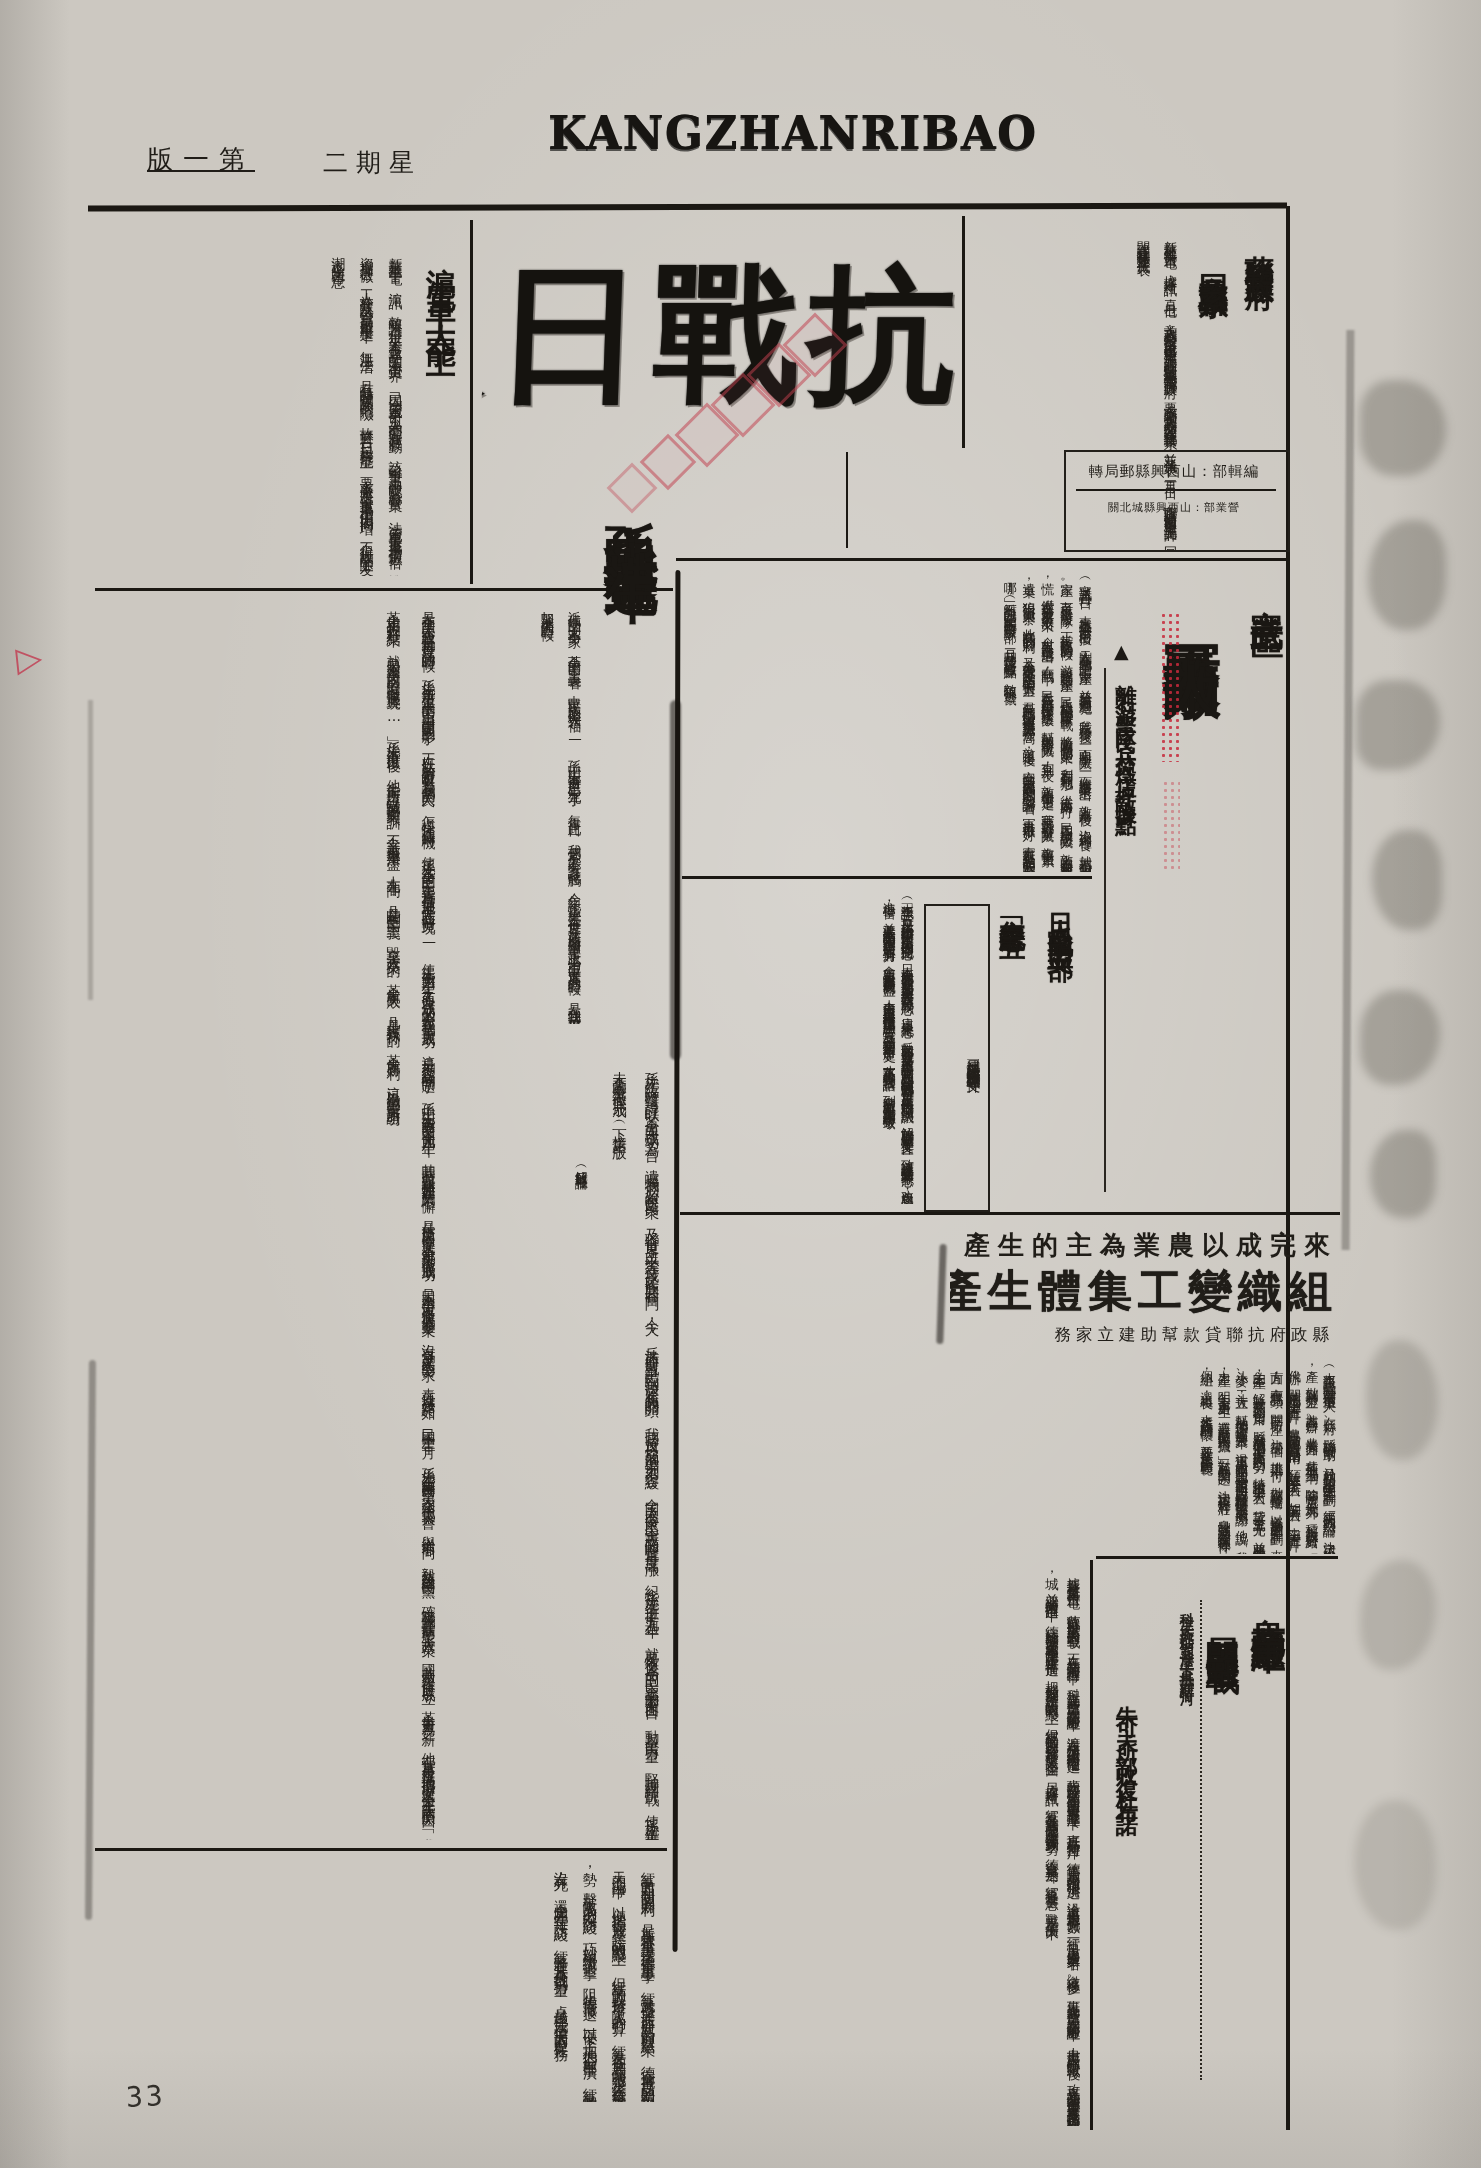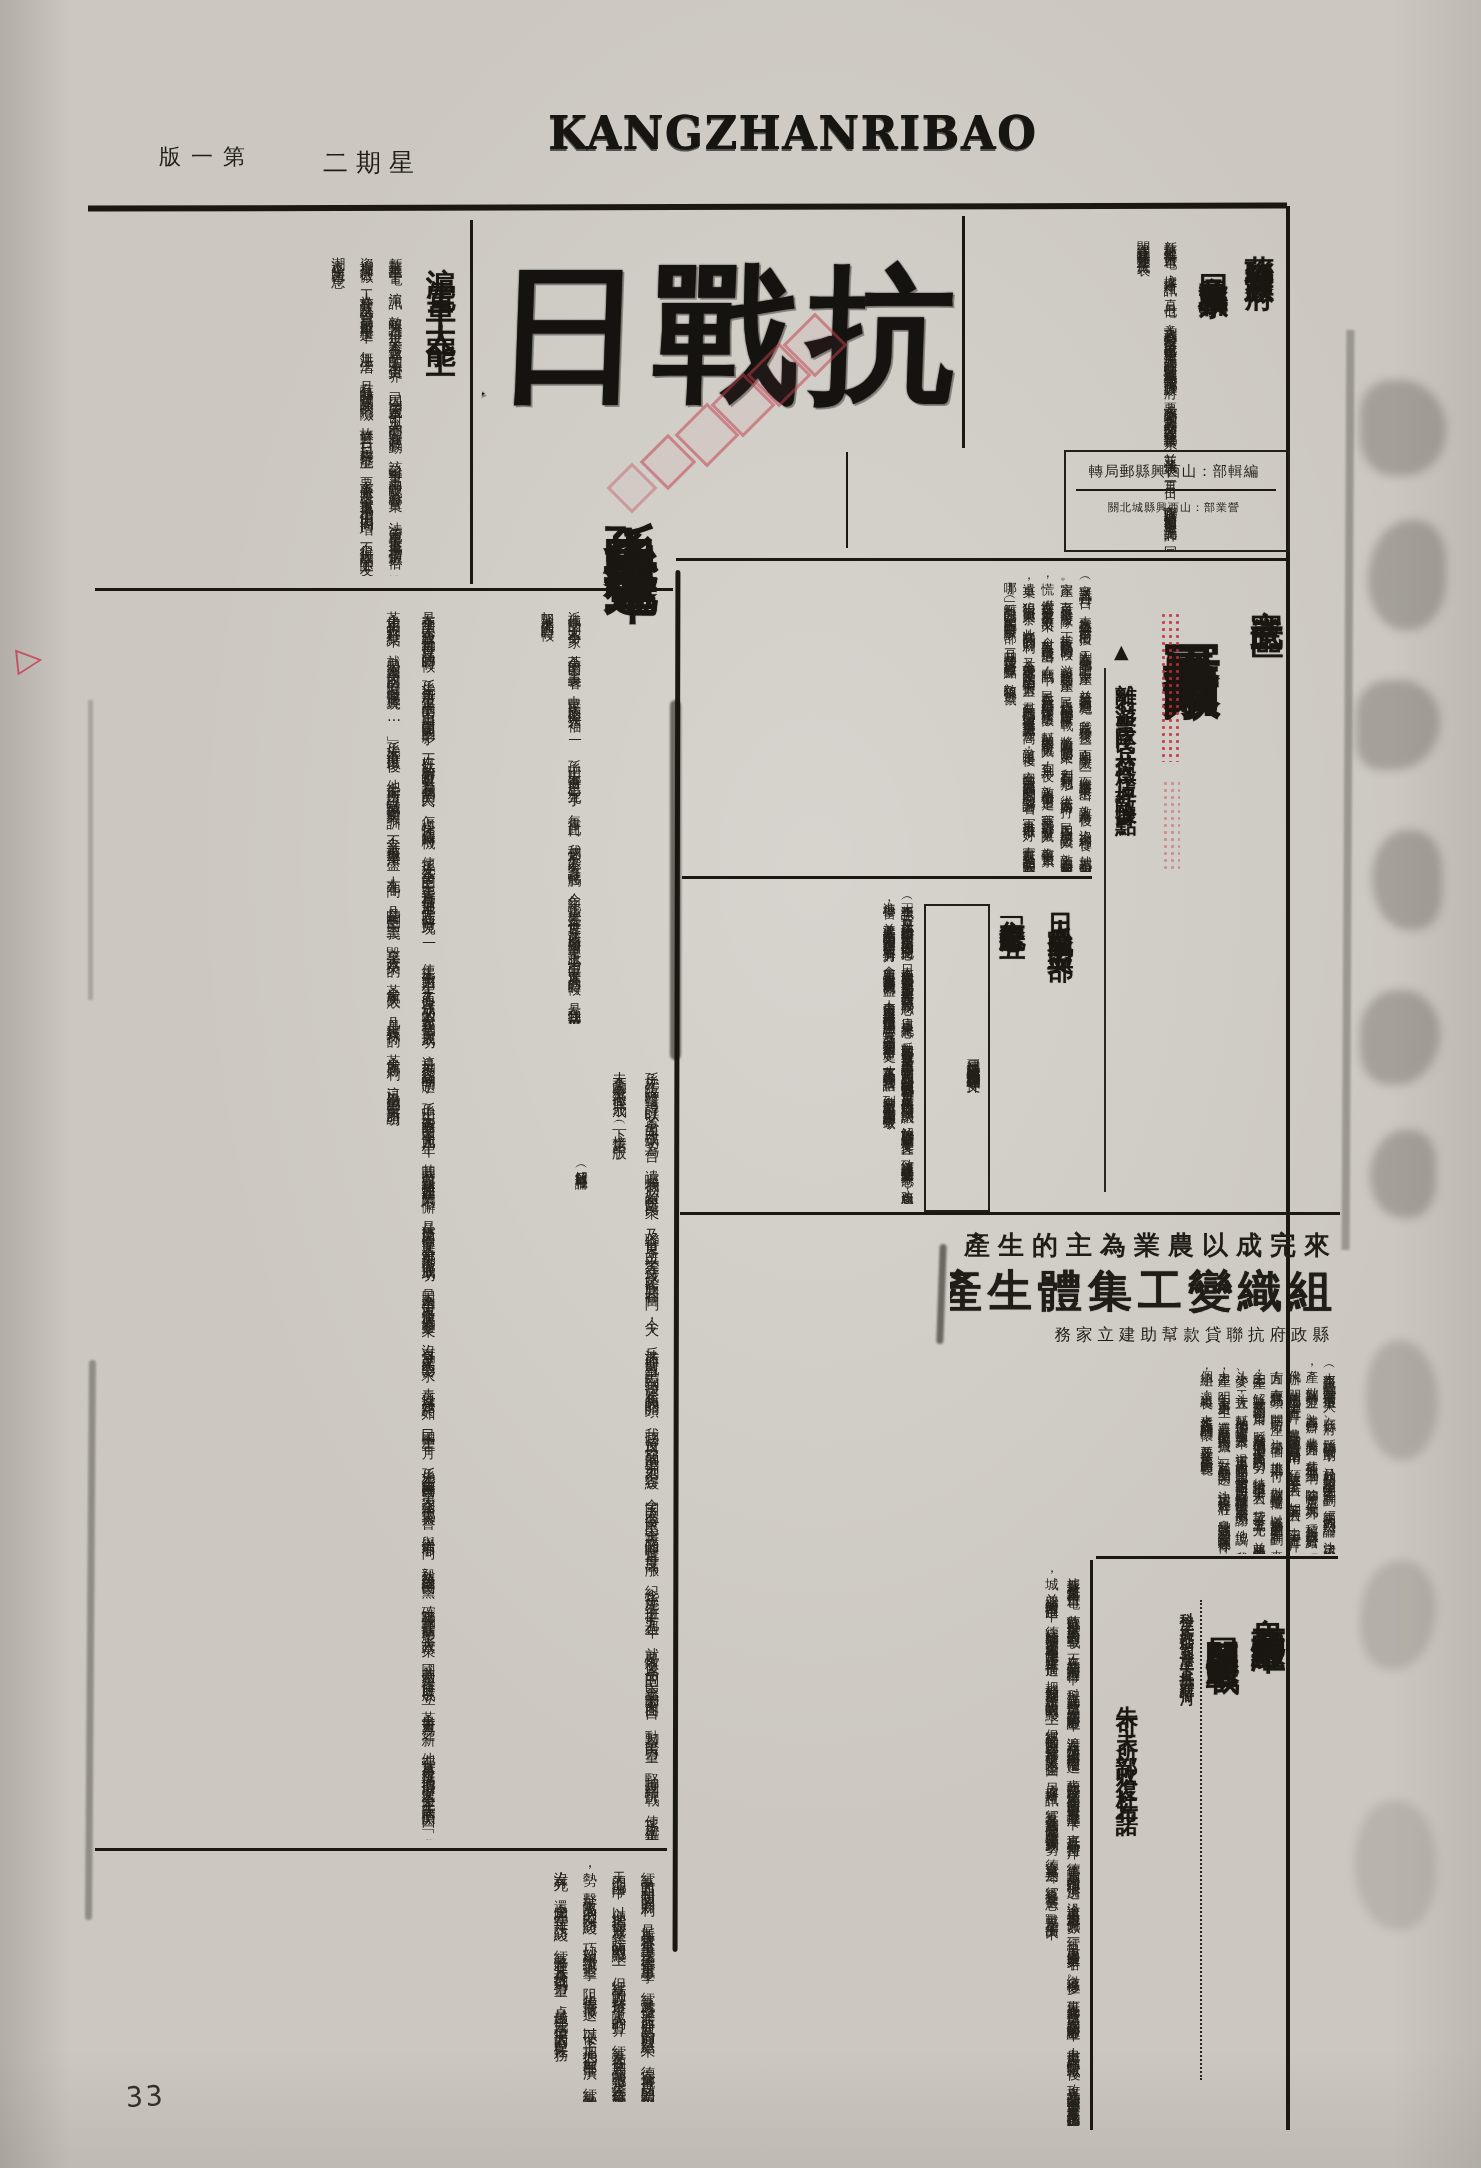--- a/index.html
+++ b/index.html
@@ -24,21 +24,21 @@
   .diamond{position:absolute;width:40px;height:40px;border:3px solid rgba(192,62,76,.5);
            transform:rotate(45deg);background:rgba(220,120,130,.06);}
   .reddots{position:absolute;background-image:radial-gradient(circle,rgba(198,42,60,.85) 1.3px,rgba(0,0,0,0) 1.8px);
            background-size:7px 7px;}
 </style>
 </head>
 <body>
 
 <div id="scan">
 
-  <div class="abs hrtl" style="left:95px;top:142px;width:160px;height:40px;font-size:22px;letter-spacing:10px;">第一版</div>
+  <div class="abs hrtl" style="left:95px;top:142px;width:160px;height:40px;font-size:26px;letter-spacing:10px;text-decoration:underline;">第一版</div>
   <div class="abs hrtl" style="left:292px;top:146px;width:130px;height:38px;font-size:25px;letter-spacing:8px;">星期二</div>
   <div class="abs" style="left:548px;top:108px;width:450px;height:64px;font-size:44px;font-weight:800;letter-spacing:2px;
               color:#171512;font-family:'DejaVu Serif',serif;text-shadow:1px 0 0 #171512,0 1px 0 rgba(0,0,0,.6);transform:scaleY(1.05);">KANGZHANRIBAO</div>
 
   <div class="abs rule" style="left:88px;top:204px;width:1199px;height:6px;transform:rotate(-.15deg);"></div>
   <div class="abs rule" style="left:1286px;top:206px;width:4px;height:1924px;"></div>
 
   <div class="abs vh" style="left:420px;top:244px;height:336px;font-size:30px;letter-spacing:14px;">滬電車工人罷工</div>
   <div class="abs vb" style="left:104px;top:246px;width:306px;height:330px;font-size:14px;letter-spacing:3px;line-height:2.05;">新華社華中電，滬訊：敵報誇為「卅年來未有之寧靜的上海勞工界」，已因法商電車公司工人的罷工激起波動。該公司事實上由敵寇「監督營業」。法商電車最近車票增價數倍，惟工人工資增加甚微，工人於敵汪及公司當局數重壓迫下，無法生活，且有隨時被開除的危險，故於三月一日起實行罷工，要求廠方將工資按車票增價比例同增，不得無故開除工友。工潮迄今尚未停息。</div>
   <div class="abs rule" style="left:470px;top:220px;width:3px;height:364px;"></div>

